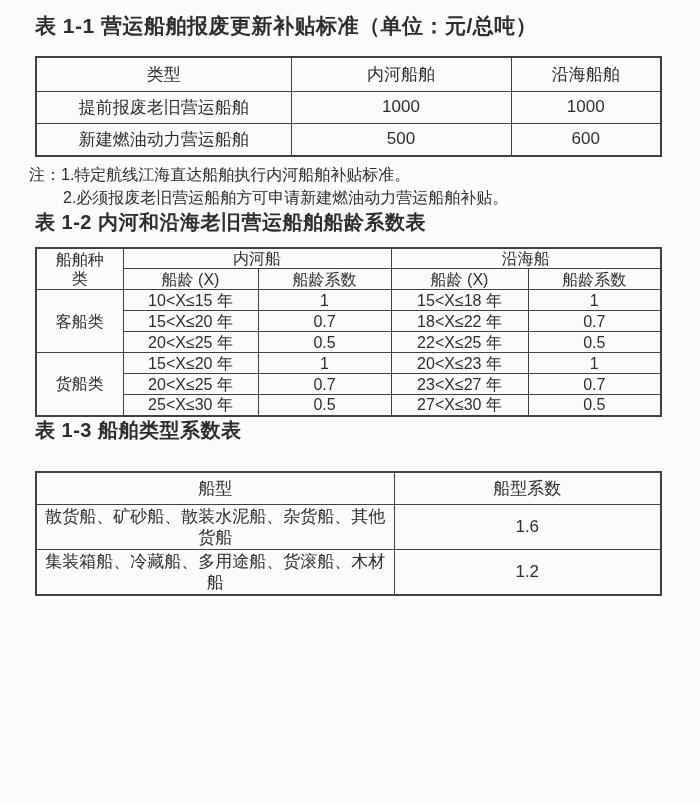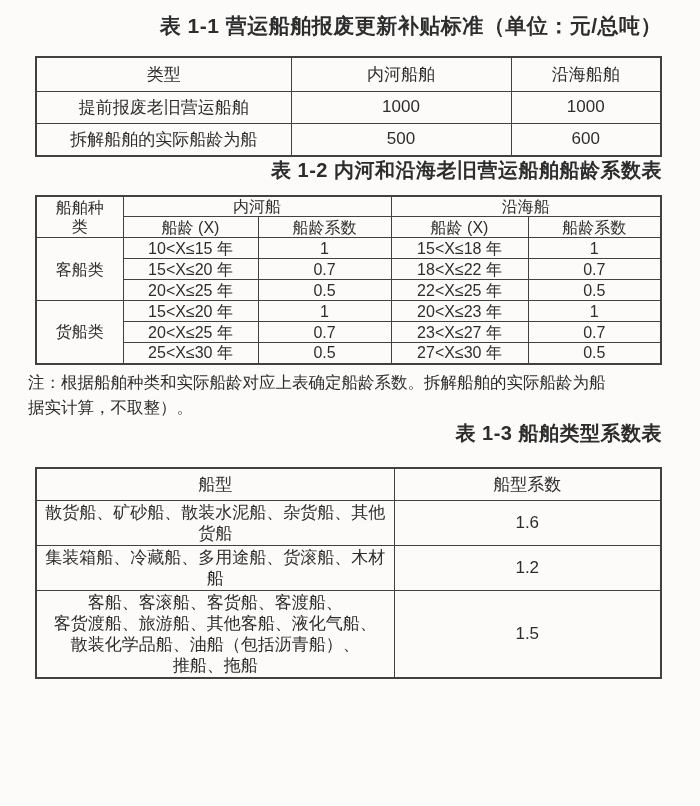--- a/index.html
+++ b/index.html
@@ -6,21 +6,21 @@
   html,body { margin:0; padding:0; }
   body {
     width:700px; height:806px; overflow:hidden;
     background:#fcfbfa;
     color:#2d2d2d;
     font-family:"Liberation Sans","DejaVu Sans",sans-serif;
   }
   .page { padding:12px 38px 0 35px; }
 
   .doc-title {
-    font-size:21px; font-weight:700; text-align:right;
+    font-size:21px; font-weight:700; text-align:left;
     margin:0; letter-spacing:0.5px;
   }
   .doc-title.small { font-size:20px; }
 
   table.tbl {
     width:100%; border-collapse:collapse; table-layout:fixed;
     border:2px solid #414141;
   }
   .tbl th, .tbl td {
     border:1px solid #414141;
@@ -45,21 +45,21 @@
   .pre { white-space:pre-line; }
 
   .note2 {
     margin:5px 0 0 -7px; font-size:16.5px; line-height:25px;
     white-space:pre-line;
   }
 
   .title3 { margin-top:0; }
 
   
-  #t3 { margin-top:20px; font-size:17px; }
+  #t3 { margin-top:27px; font-size:17px; }
   #t3 th { height:24px; }
   #t3 td { line-height:21px; padding:1px 2px; }
 </style>
 </head>
 <body>
 
 <div class="page">
 
   <h1 class="doc-title">表 1-1 营运船舶报废更新补贴标准（单位：元/总吨）</h1>
 
@@ -74,27 +74,31 @@
       <th>类型</th>
       <th>内河船舶</th>
       <th>沿海船舶</th>
     </tr>
     <tr>
       <td>提前报废老旧营运船舶</td>
       <td>1000</td>
       <td>1000</td>
     </tr>
     <tr>
-      <td>拆解船舶的实际船龄为船</td>
+      <td>新建燃油动力营运船舶</td>
       <td>500</td>
       <td>600</td>
     </tr>
   </tbody>
     </table>
 
+  <div class="notes1">
+    <div class="l1">注：1.特定航线江海直达船舶执行内河船舶补贴标准。</div>
+    <div class="l2">2.必须报废老旧营运船舶方可申请新建燃油动力营运船舶补贴。</div>
+  </div>
 
   <h1 class="doc-title small title2">表 1-2 内河和沿海老旧营运船舶船龄系数表</h1>
 
   <table class="tbl" id="t2">
     <colgroup>
       <col style="width:87px">
         <col style="width:135px">
         <col style="width:133px">
       <col style="width:137px">
         <col>
@@ -148,22 +152,20 @@
     </tr>
     <tr>
       <td>25&lt;X≤30 年</td>
       <td>0.5</td>
       <td>27&lt;X≤30 年</td>
       <td>0.5</td>
     </tr>
   </tbody>
     </table>
 
-  <div class="note2">注：根据船舶种类和实际船龄对应上表确定船龄系数。拆解船舶的实际船龄为船
-据实计算，不取整）。</div>
 
   <h1 class="doc-title small title3">表 1-3 船舶类型系数表</h1>
 
   <table class="tbl" id="t3">
     <colgroup>
         <col style="width:358px">
         <col>
       </colgroup>
     <tbody>
         <tr>
@@ -173,23 +175,16 @@
     <tr>
       <td class="pre">散货船、矿砂船、散装水泥船、杂货船、其他
 货船</td>
       <td>1.6</td>
     </tr>
     <tr>
       <td class="pre">集装箱船、冷藏船、多用途船、货滚船、木材
 船</td>
       <td>1.2</td>
     </tr>
-    <tr>
-      <td class="pre">客船、客滚船、客货船、客渡船、
-客货渡船、旅游船、其他客船、液化气船、
-散装化学品船、油船（包括沥青船）、
-推船、拖船</td>
-      <td>1.5</td>
-    </tr>
   </tbody>
     </table>
 
 </div>
 
 </body></html>

